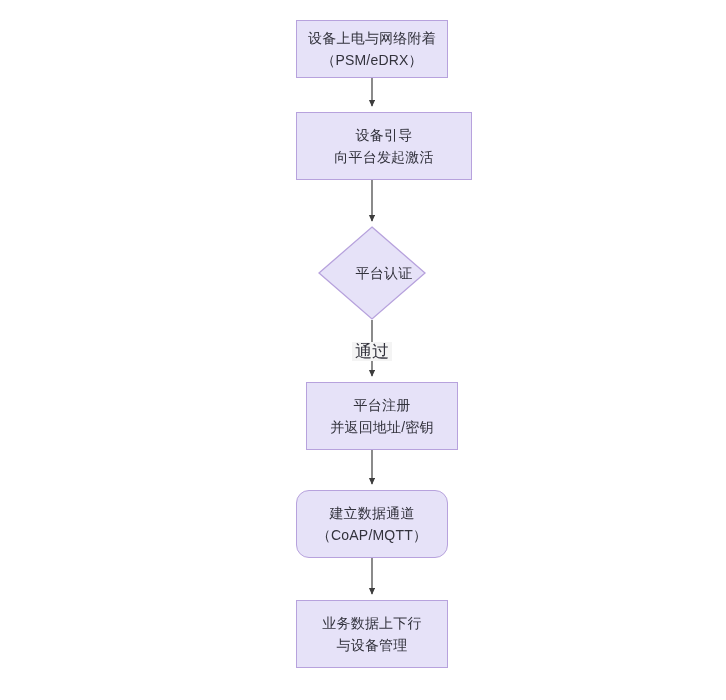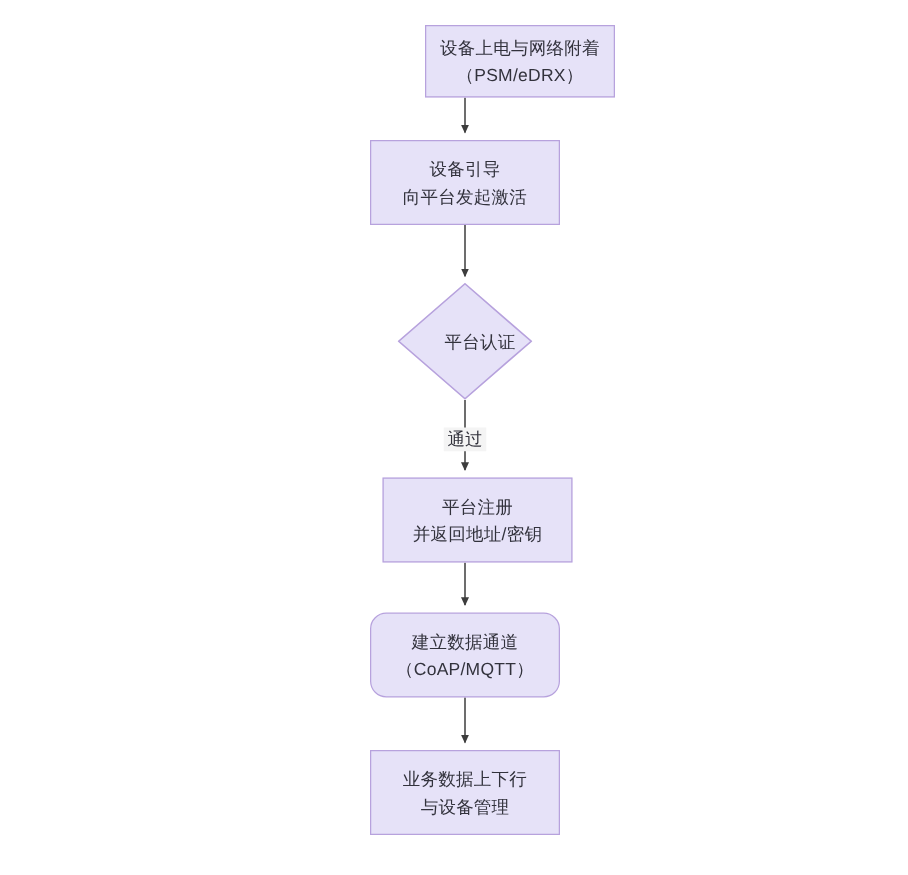--- a/index.html
+++ b/index.html
@@ -77,21 +77,21 @@
     color: #32323c;
     text-align: center;
     letter-spacing: 0.2px;
   }
 
   
   .edge-label {
     position: absolute;
     background: #f4f4f4;
     color: #32323c;
-    font-size: 14px;
+    font-size: 17px;
     line-height: 17px;
     padding: 1px 3px;
     white-space: nowrap;
     transform: translateX(-50%);
   }
 </style>
 </head>
 <body>
 
 <div id="flow-canvas">
@@ -107,26 +107,26 @@
 
     <line x1="372" y1="180" x2="372" y2="221" stroke="#3d3d3d" stroke-width="1.2" marker-end="url(#arrowhead)"></line>
 
     <line x1="372" y1="320" x2="372" y2="376" stroke="#3d3d3d" stroke-width="1.2" marker-end="url(#arrowhead)"></line>
 
     <line x1="372" y1="450" x2="372" y2="484" stroke="#3d3d3d" stroke-width="1.2" marker-end="url(#arrowhead)"></line>
 
     <line x1="372" y1="558" x2="372" y2="594" stroke="#3d3d3d" stroke-width="1.2" marker-end="url(#arrowhead)"></line>
   </svg>
 
-  <div class="node-box" style="left:296px; top:20px; width:152px; height:58px;margin-left:44px;">
+  <div class="node-box" style="left:296px; top:20px; width:152px; height:58px;">
     <span class="node-text">设备上电与网络附着
 （PSM/eDRX）</span>
   </div>
 
-  <div class="node-box" style="left:296px; top:112px; width:152px; height:68px;">
+  <div class="node-box" style="left:296px; top:112px; width:176px; height:68px;">
     <span class="node-text">设备引导
 向平台发起激活</span>
   </div>
 
   <div class="node-diamond-wrap" style="left:318px; top:226px; width:108px; height:94px;">
     <svg class="node-diamond-shape" viewBox="0 0 108 94" preserveAspectRatio="none">
       <polygon points="54,1 107,47 54,93 1,47" fill="#e6e2f8" stroke="#b7a2dd" stroke-width="1.3"></polygon>
     </svg>
     <span class="node-diamond-label">平台认证</span>
   </div>

